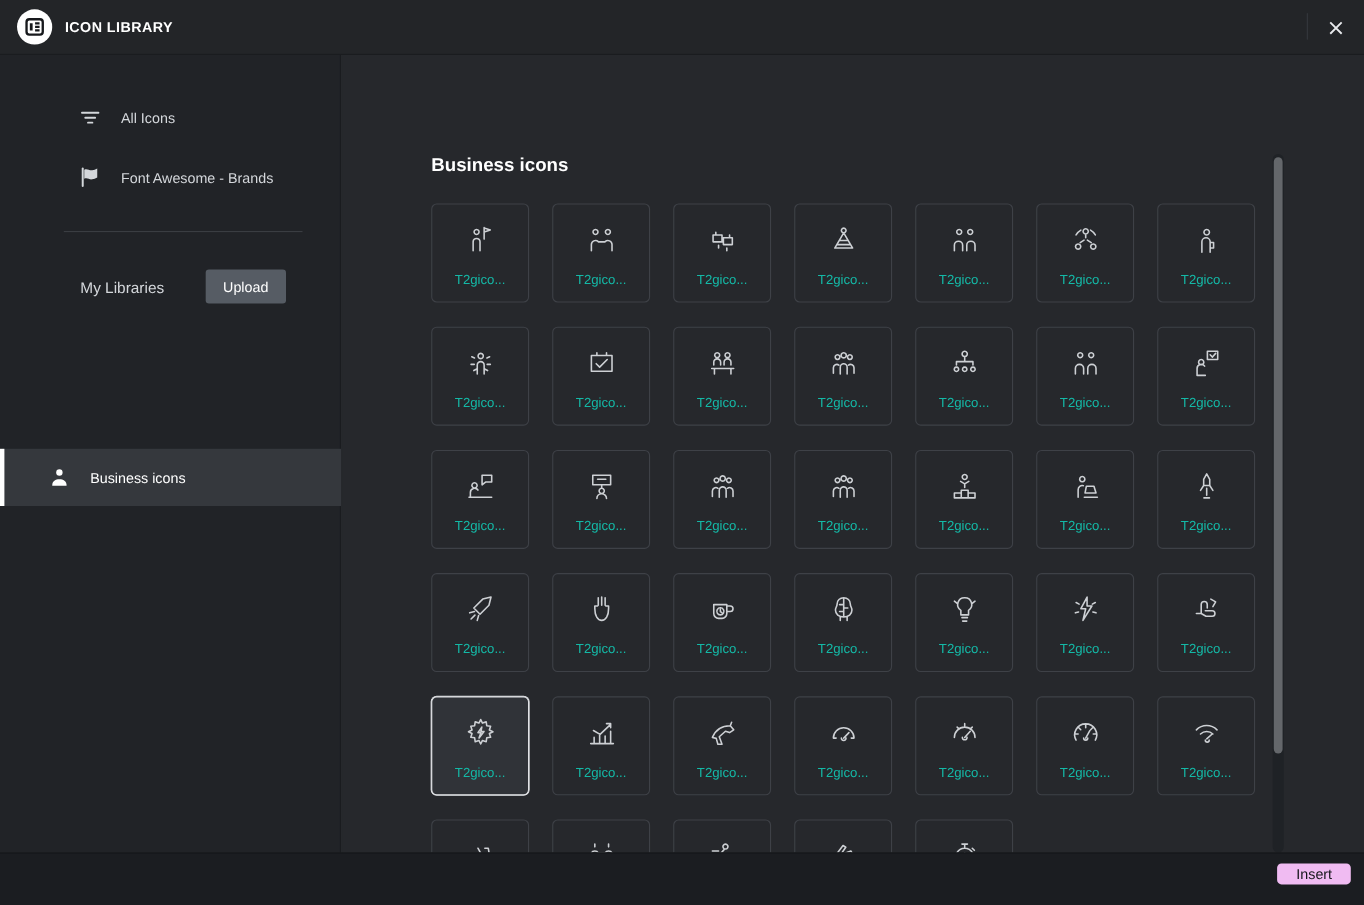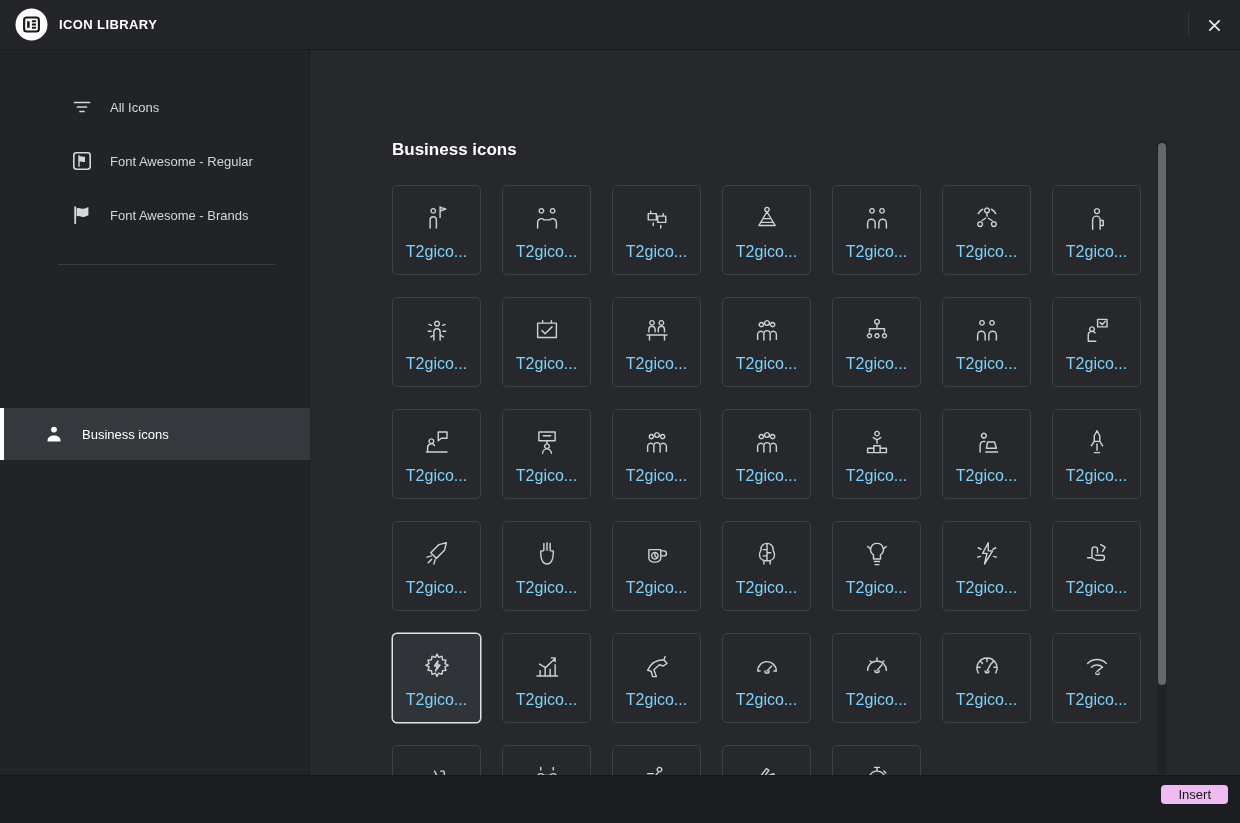--- a/index.html
+++ b/index.html
@@ -84,21 +84,21 @@
   }
   .tile {
     border:1px solid #3e4147; border-radius:5px;
     display:flex; flex-direction:column; align-items:center;
     padding:17px 4px 13px; cursor:pointer; background:transparent;
   }
   .tile svg {
     width:30px; height:30px; stroke:#cdd0d4; fill:none;
     stroke-width:1.15; stroke-linecap:round; stroke-linejoin:round;
   }
-  .tile-label { margin-top:auto; font-size:16px; color:#7dd3fc; white-space:nowrap; }
+  .tile-label { margin-top:auto; font-size:12px; color:#14b8a6; white-space:nowrap; }
   .tile.selected {
     border-color:#e0e2e5; background:#303338; box-shadow:0 0 0 .5px #e0e2e5;
   }
 
   .scroll-track {
     position:absolute; left:846px; top:90px; width:10px; height:635px;
     background:#1f2226; border-radius:5px;
   }
   .scroll-thumb {
     position:absolute; left:1px; top:3px; width:8px; height:542px;
@@ -138,37 +138,33 @@
 <div class="sidebar">
   <div class="side-nav">
     <div class="side-item">
       <svg viewBox="0 0 20 20" stroke="#d4d7db" stroke-width="1.7" fill="none" stroke-linecap="round">
         <path d="M2.5 5.5h15M5.5 10h9M8 14.5h4"></path>
       </svg>
       <span>All Icons</span>
     </div>
     <div class="side-item">
       <svg viewBox="0 0 20 20">
-        <rect x="1.8" y="1.8" width="16.4" height="16.4" rx="2.6" fill="none" stroke="#d4d7db" stroke-width="1.6"></rect>
-        <path d="M7 4.8v10.4" stroke="#d4d7db" stroke-width="1.4" stroke-linecap="round"></path>
-        <path d="M7 5.4c1.9-.9 3.9.9 6 .2v5.3c-2.1.7-4.1-1.1-6-.2z" fill="#d4d7db"></path>
-      </svg>
-      <span>Font Awesome - Regular</span>
-    </div>
-    <div class="side-item">
-      <svg viewBox="0 0 20 20">
         <path d="M3.2 2.2v16" stroke="#d4d7db" stroke-width="1.8" stroke-linecap="round"></path>
         <path d="M4.6 3.4c2.6-1.5 4.6.9 7.2.4 1.5-.3 3-.9 4.6-1.7v8.2c-1.6.8-3.1 1.4-4.6 1.7-2.6.5-4.6-1.9-7.2-.4z" fill="#d4d7db"></path>
       </svg>
       <span>Font Awesome - Brands</span>
     </div>
   </div>
 
   <hr class="side-divider">
 
+  <div class="my-libraries">
+    <span class="my-libraries-label">My Libraries</span>
+    <button class="upload-btn">Upload</button>
+  </div>
 
   <div class="library-row">
     <svg viewBox="0 0 20 20">
       <circle cx="10" cy="5.6" r="2.9" fill="#ffffff"></circle>
       <path d="M3.5 16.8c0-3.4 3-5.2 6.5-5.2s6.5 1.8 6.5 5.2v.7h-13z" fill="#ffffff"></path>
     </svg>
     <span>Business icons</span>
   </div>
 </div>
 

